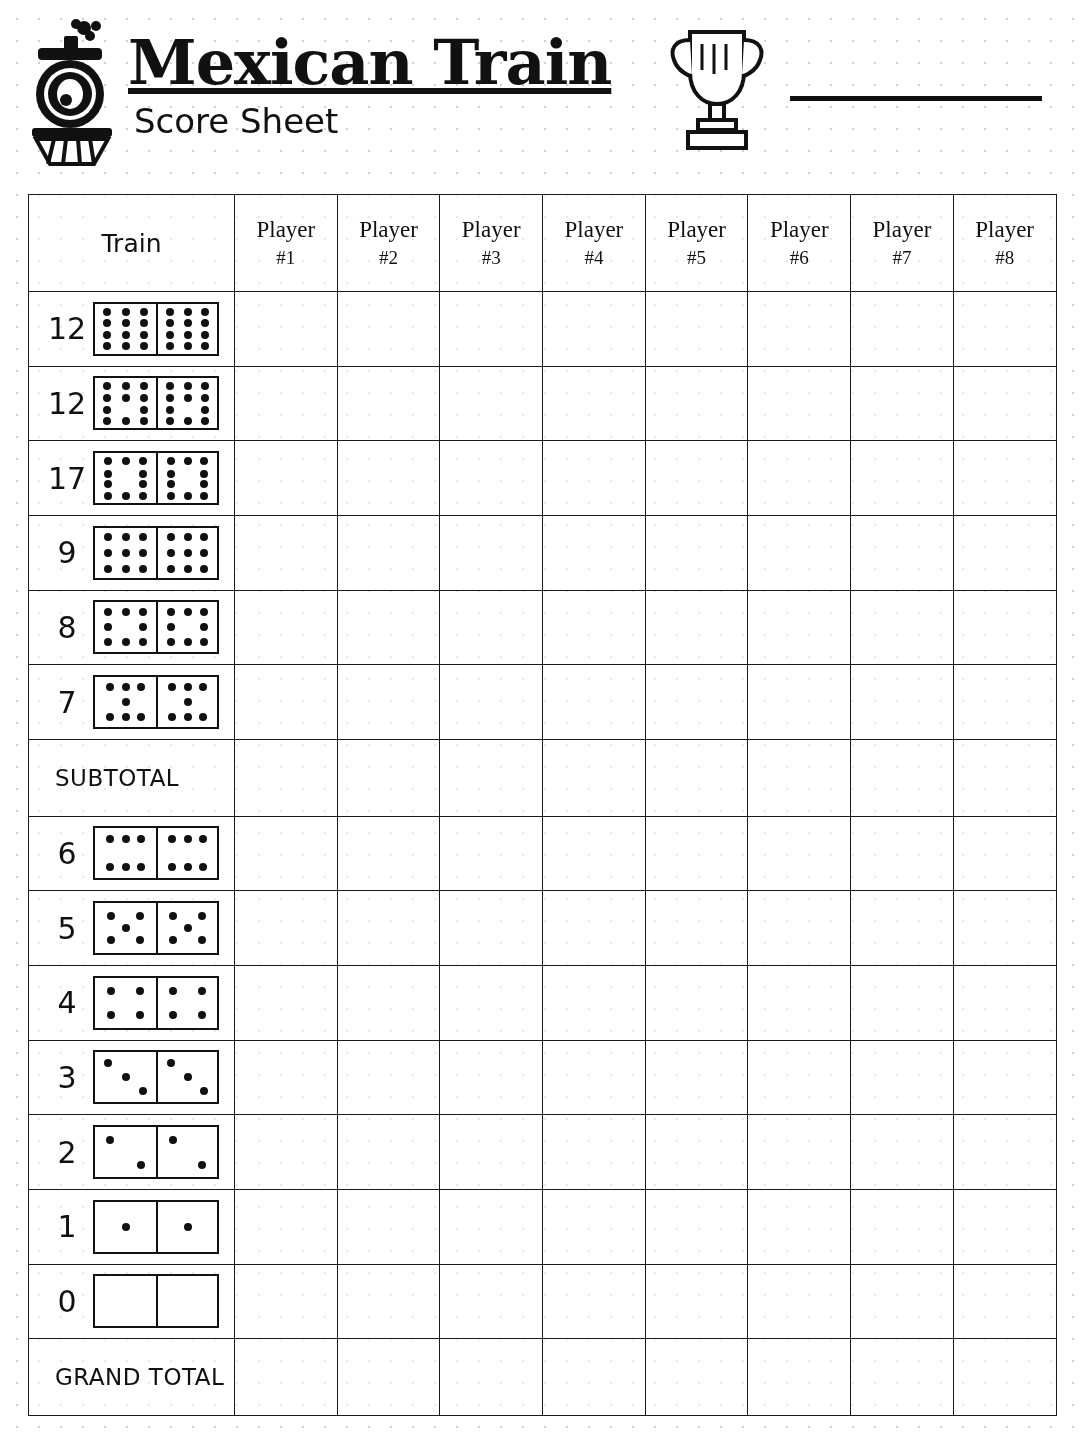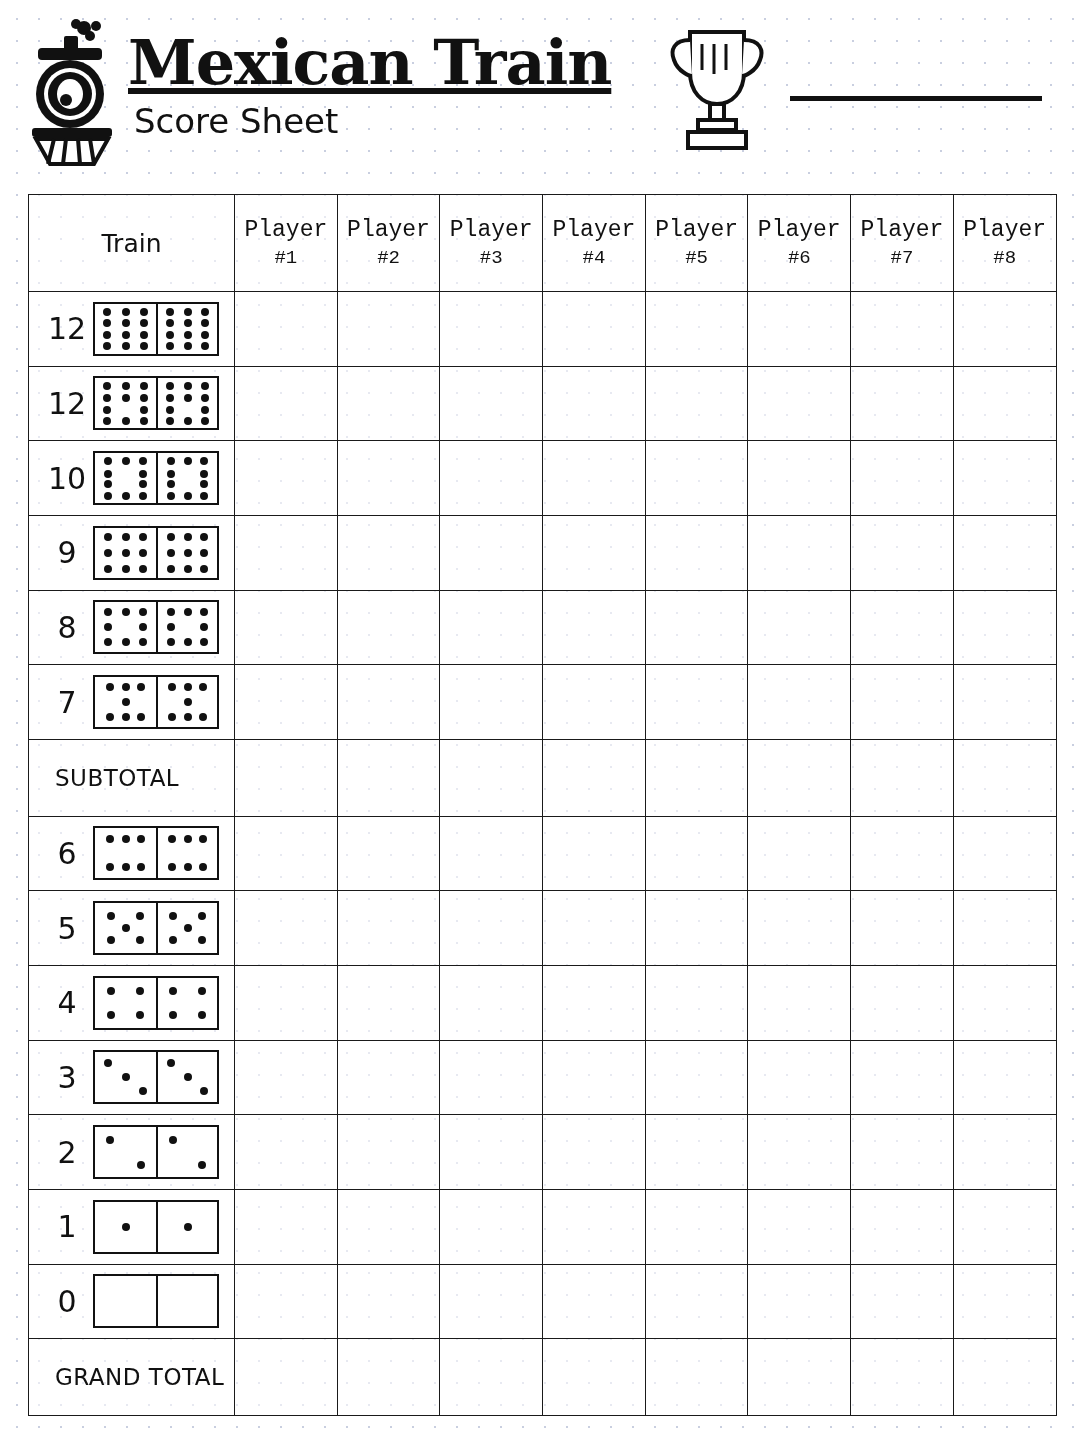--- a/index.html
+++ b/index.html
@@ -111,21 +111,21 @@
   }
   col.c-date { width: 206px; }
   col.c-p    { width: 102.7px; }
 
   .hdr-date {
     font-family: "DejaVu Sans", sans-serif;
     font-size: 25px;
     color: #111;
   }
   .hdr-player {
-    font-family: Liberation Mono, monospace;
+    font-family: Liberation Serif, serif;
     font-size: 23px;
     line-height: 30px;
     color: #111;
   }
   .hdr-player .num {
     display: block;
     font-size: 19px;
     line-height: 26px;
   }
   .row-label {
@@ -375,21 +375,21 @@
             <td></td>
             <td></td>
             <td></td>
             <td></td>
             <td></td>
             <td></td>
           </tr>
           <tr class="r-dom">
             <td>
               <div class="domino-cell">
-                <span class="dnum">10</span>
+                <span class="dnum">17</span>
                 <div class="domino">
                   <div class="half">
                     <span class="pip" style="left: 22%; top: 16%;"></span>
                     <span class="pip" style="left: 50%; top: 16%;"></span>
                     <span class="pip" style="left: 78%; top: 16%;"></span>
                     <span class="pip" style="left: 22%; top: 42%;"></span>
                     <span class="pip" style="left: 78%; top: 42%;"></span>
                     <span class="pip" style="left: 22%; top: 62%;"></span>
                     <span class="pip" style="left: 78%; top: 62%;"></span>
                     <span class="pip" style="left: 22%; top: 86%;"></span>

